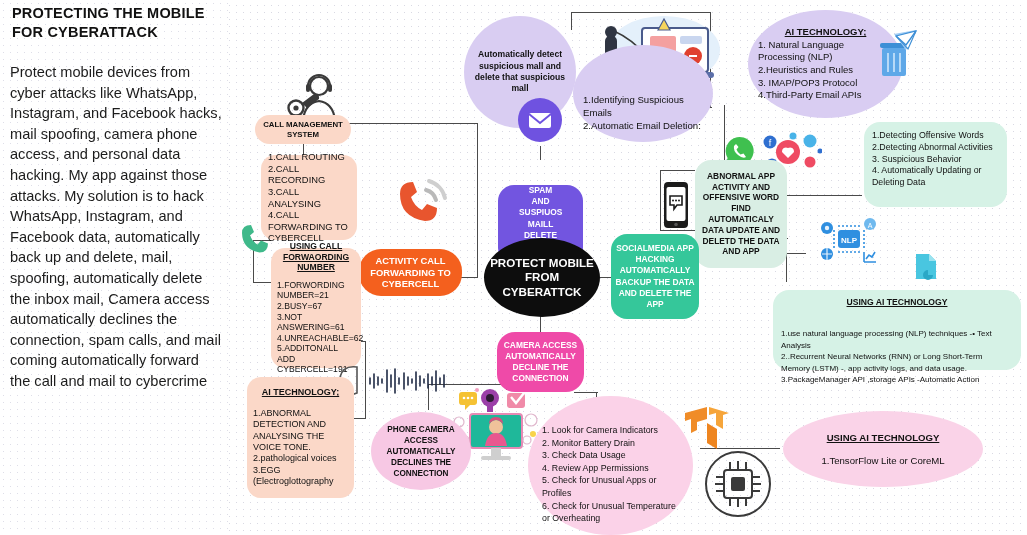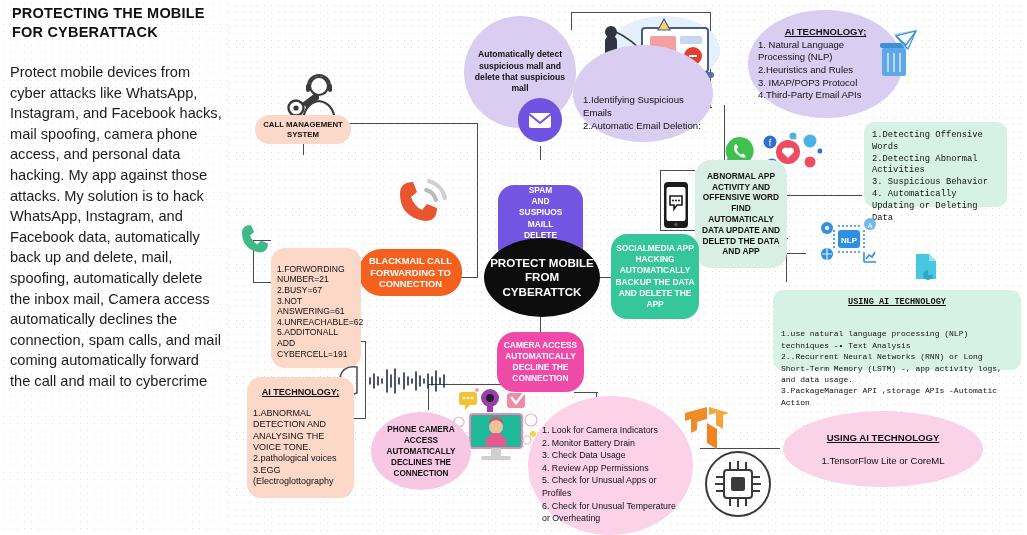--- a/index.html
+++ b/index.html
@@ -37,21 +37,21 @@
 
   .peach{background:#fbd8c8;border-radius:14px;}
   .peach-pill{background:#fbd8c8;border-radius:24px;}
   .orange{background:#f4601e;color:#ffffff;border-radius:22px;font-weight:bold;}
   .black-core{background:#0d0d0d;color:#ffffff;border-radius:50%;font-weight:bold;}
   .violet-circle{background:#d9cdf2;border-radius:50%;}
   .violet-pill{background:#7255e0;color:#ffffff;border-radius:16px;font-weight:bold;}
   .violet-round{background:#6f52e0;border-radius:50%;}
   .mint{background:#d9eee4;border-radius:16px;}
   .teal{background:#35c79a;color:#ffffff;border-radius:16px;font-weight:bold;text-align:center;}
-  .mintbox{background:#d6f2e6;border-radius:10px;font-family:Liberation Mono, monospace;}
+  .mintbox{background:#d6f2e6;border-radius:16px;}
   .pink-strong{background:#ef4aa8;color:#ffffff;border-radius:18px;font-weight:bold;}
   .pink-soft{background:#f7c8e4;border-radius:50%;}
   .pink-pale{background:#fbd2e8;border-radius:50%;}
   .pink-oval{background:#fad3e8;border-radius:50%;}
 
   
   .ln{position:absolute;background:#4a4a4a;}
   .lnh{height:1px;}
   .lnv{width:1px;}
 
@@ -126,43 +126,51 @@
       <circle cx="13" cy="36" r="2.6" fill="#3a3a3a"></circle>
       <path d="M19 31 l12 -9 a4 4 0 0 1 5 5 l-12 9 z" fill="#3a3a3a"></path>
     </svg>
   </div>
 
   <div class="abs node peach-pill" style="left:255px;top:115px;width:96px;height:29px;
        font-size:7.8px;font-weight:bold;line-height:10px;padding:3px 4px;">
     <span class="inner">CALL MANAGEMENT SYSTEM</span>
   </div>
 
+  <div class="abs node peach" style="left:261px;top:155px;width:96px;height:85px;
+       font-size:9.4px;line-height:11.6px;padding:8px 7px;justify-content:flex-start;">
+    <span class="inner lines">1.CALL ROUTING
+2.CALL RECORDING
+3.CALL ANALYSING
+4.CALL FORWARDING TO CYBERCELL</span>
+  </div>
 
   <div class="icon-wrap" style="left:392px;top:172px;width:58px;height:54px;">
     <svg viewBox="0 0 58 54" width="58" height="54">
       <path d="M8 22 q0 -12 13 -12 l4 10 -6 5 q3 9 11 13 l5 -6 10 4 q0 13 -12 13 q-25 -4 -25 -27 z" fill="#e8552e"></path>
       <path d="M34 18 a14 14 0 0 1 10 10" fill="none" stroke="#b9b9b9" stroke-width="4" stroke-linecap="round"></path>
       <path d="M37 9 a23 23 0 0 1 16 17" fill="none" stroke="#cfcfcf" stroke-width="4" stroke-linecap="round"></path>
     </svg>
   </div>
 
   <div class="icon-wrap" style="left:238px;top:222px;width:32px;height:34px;">
     <svg viewBox="0 0 32 34" width="32" height="34">
       <path d="M4 11 q0 -8 9 -8 l3 7 -4 3.5 q2 6 7.5 9 l3.5 -4 7 3 q0 9 -8.5 9 q-17 -3 -17.5 -19.5 z" fill="#3fb98a"></path>
     </svg>
   </div>
 
   <div class="abs node orange" style="left:359px;top:249px;width:103px;height:47px;
        font-size:9.4px;line-height:11.5px;padding:3px 5px;">
-    <span class="inner">BLACKMAIL CALL FORWARDING TO CONNECTION</span>
+    <span class="inner">ACTIVITY CALL FORWARDING TO CYBERCELL</span>
   </div>
 
   <div class="abs node peach" style="left:271px;top:248px;width:90px;height:120px;
        font-size:8.6px;line-height:10.6px;padding:6px 6px;justify-content:flex-start;">
     <div class="inner">
+      <span class="hdr" style="font-size:8.6px;line-height:10.6px;">USING CALL FORWAORDING NUMBER</span>
       <span class="lines" style="display:block;margin-top:7px;">1.FORWORDING NUMBER=21
 2.BUSY=67
 3.NOT ANSWERING=61
 4.UNREACHABLE=62
 5.ADDITONALL ADD CYBERCELL=191</span>
     </div>
   </div>
 
   <div class="icon-wrap" style="left:335px;top:363px;width:28px;height:34px;">
     <svg viewBox="0 0 28 34" width="28" height="34">

